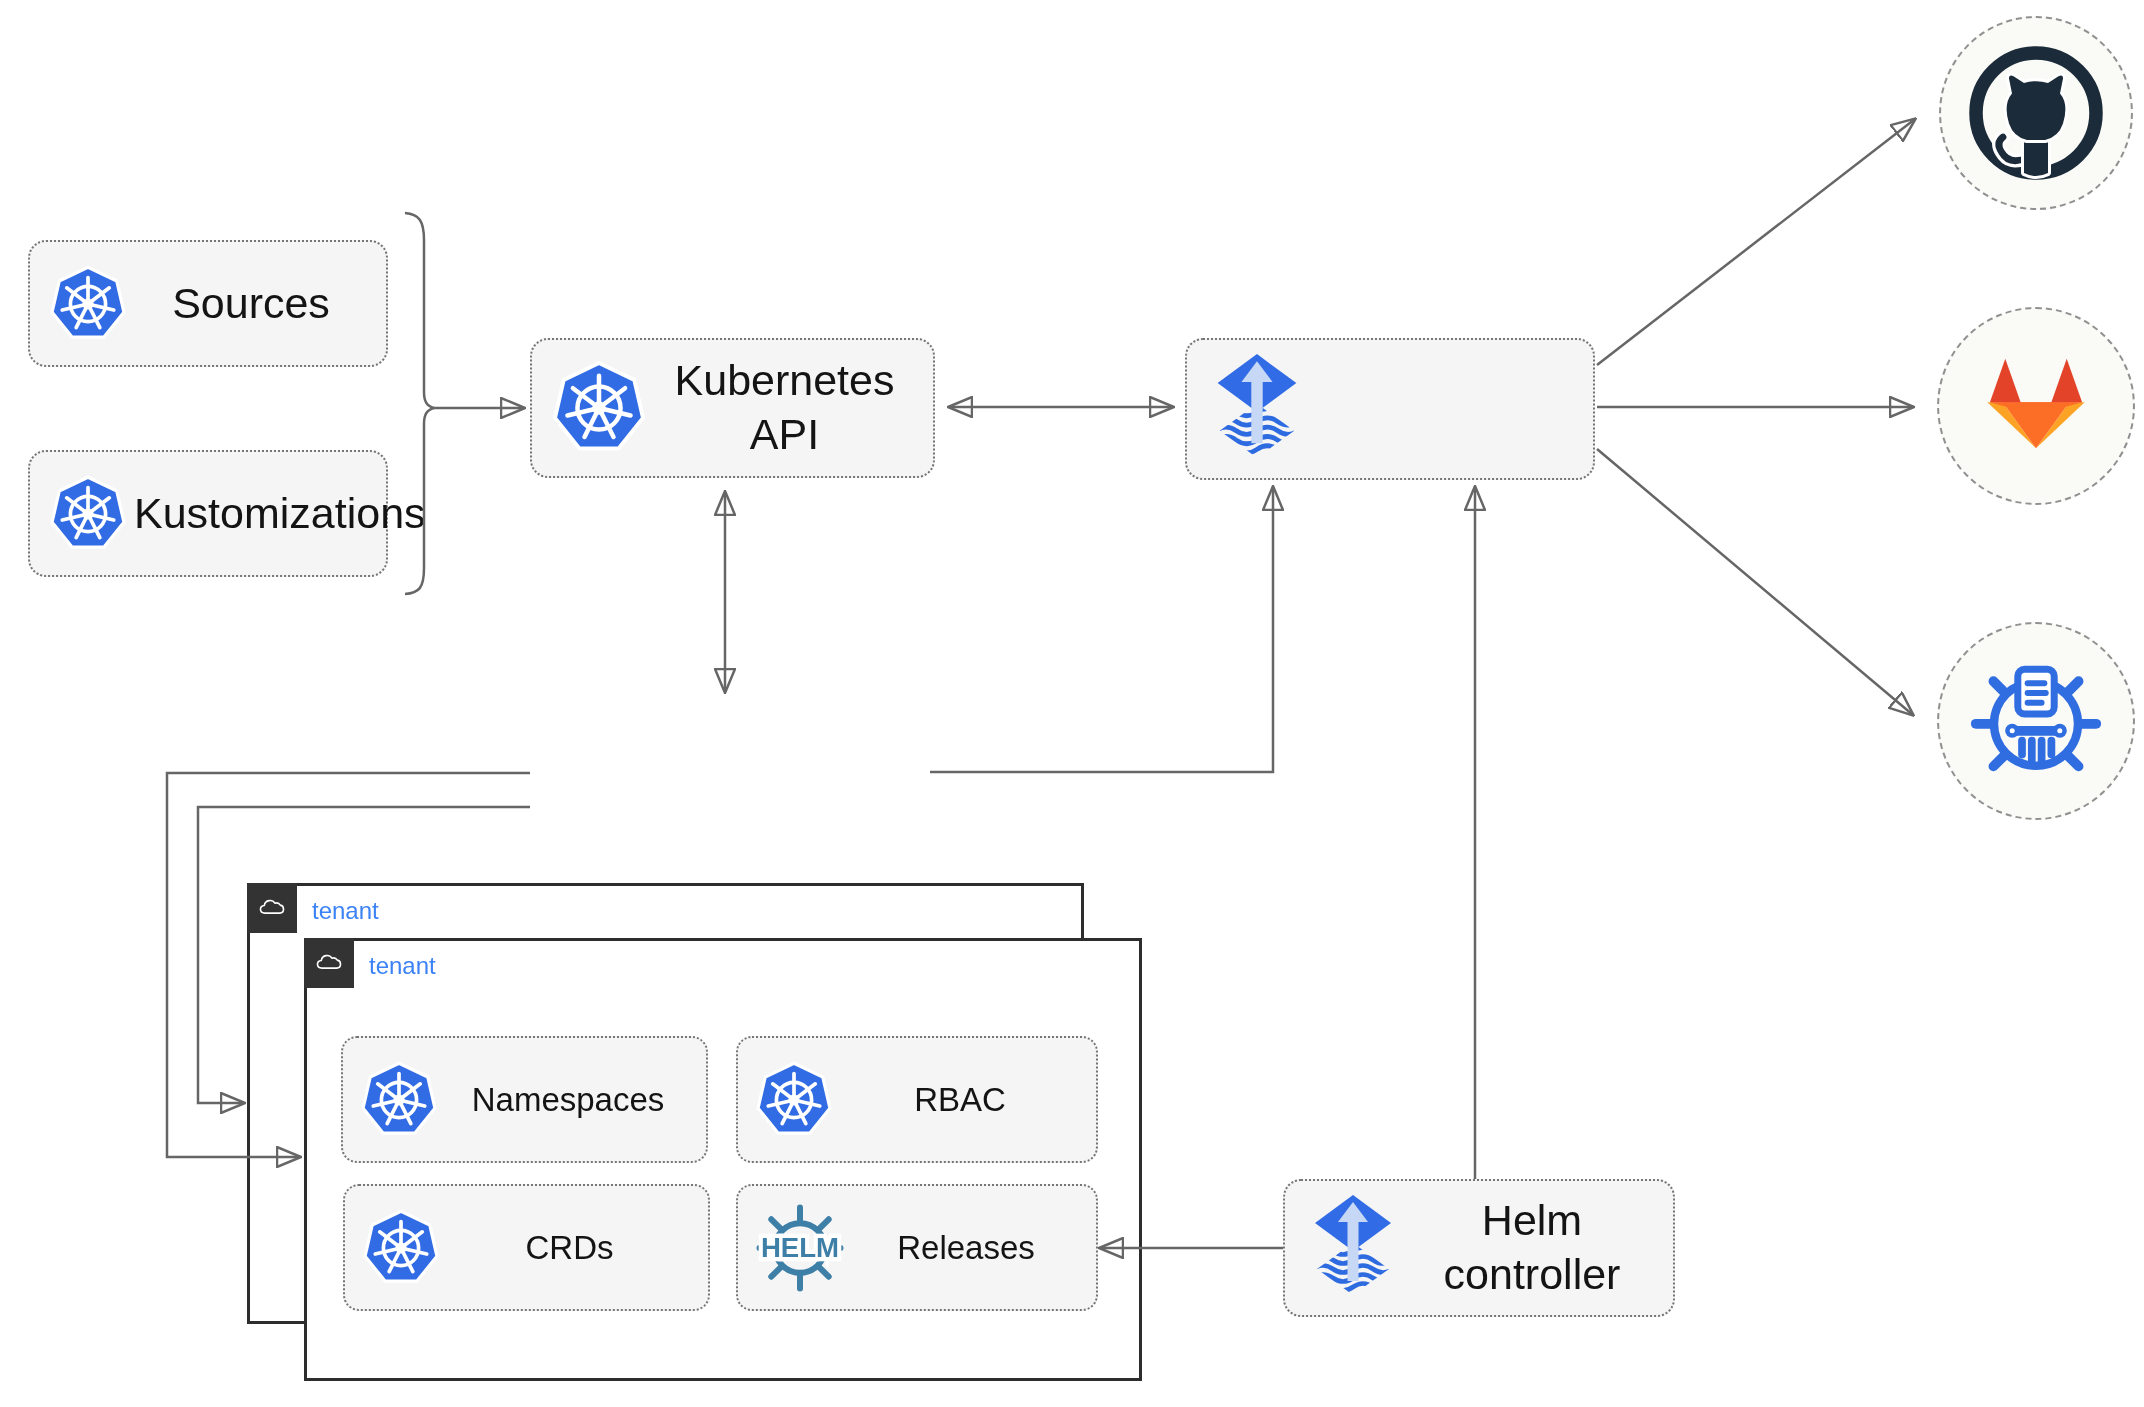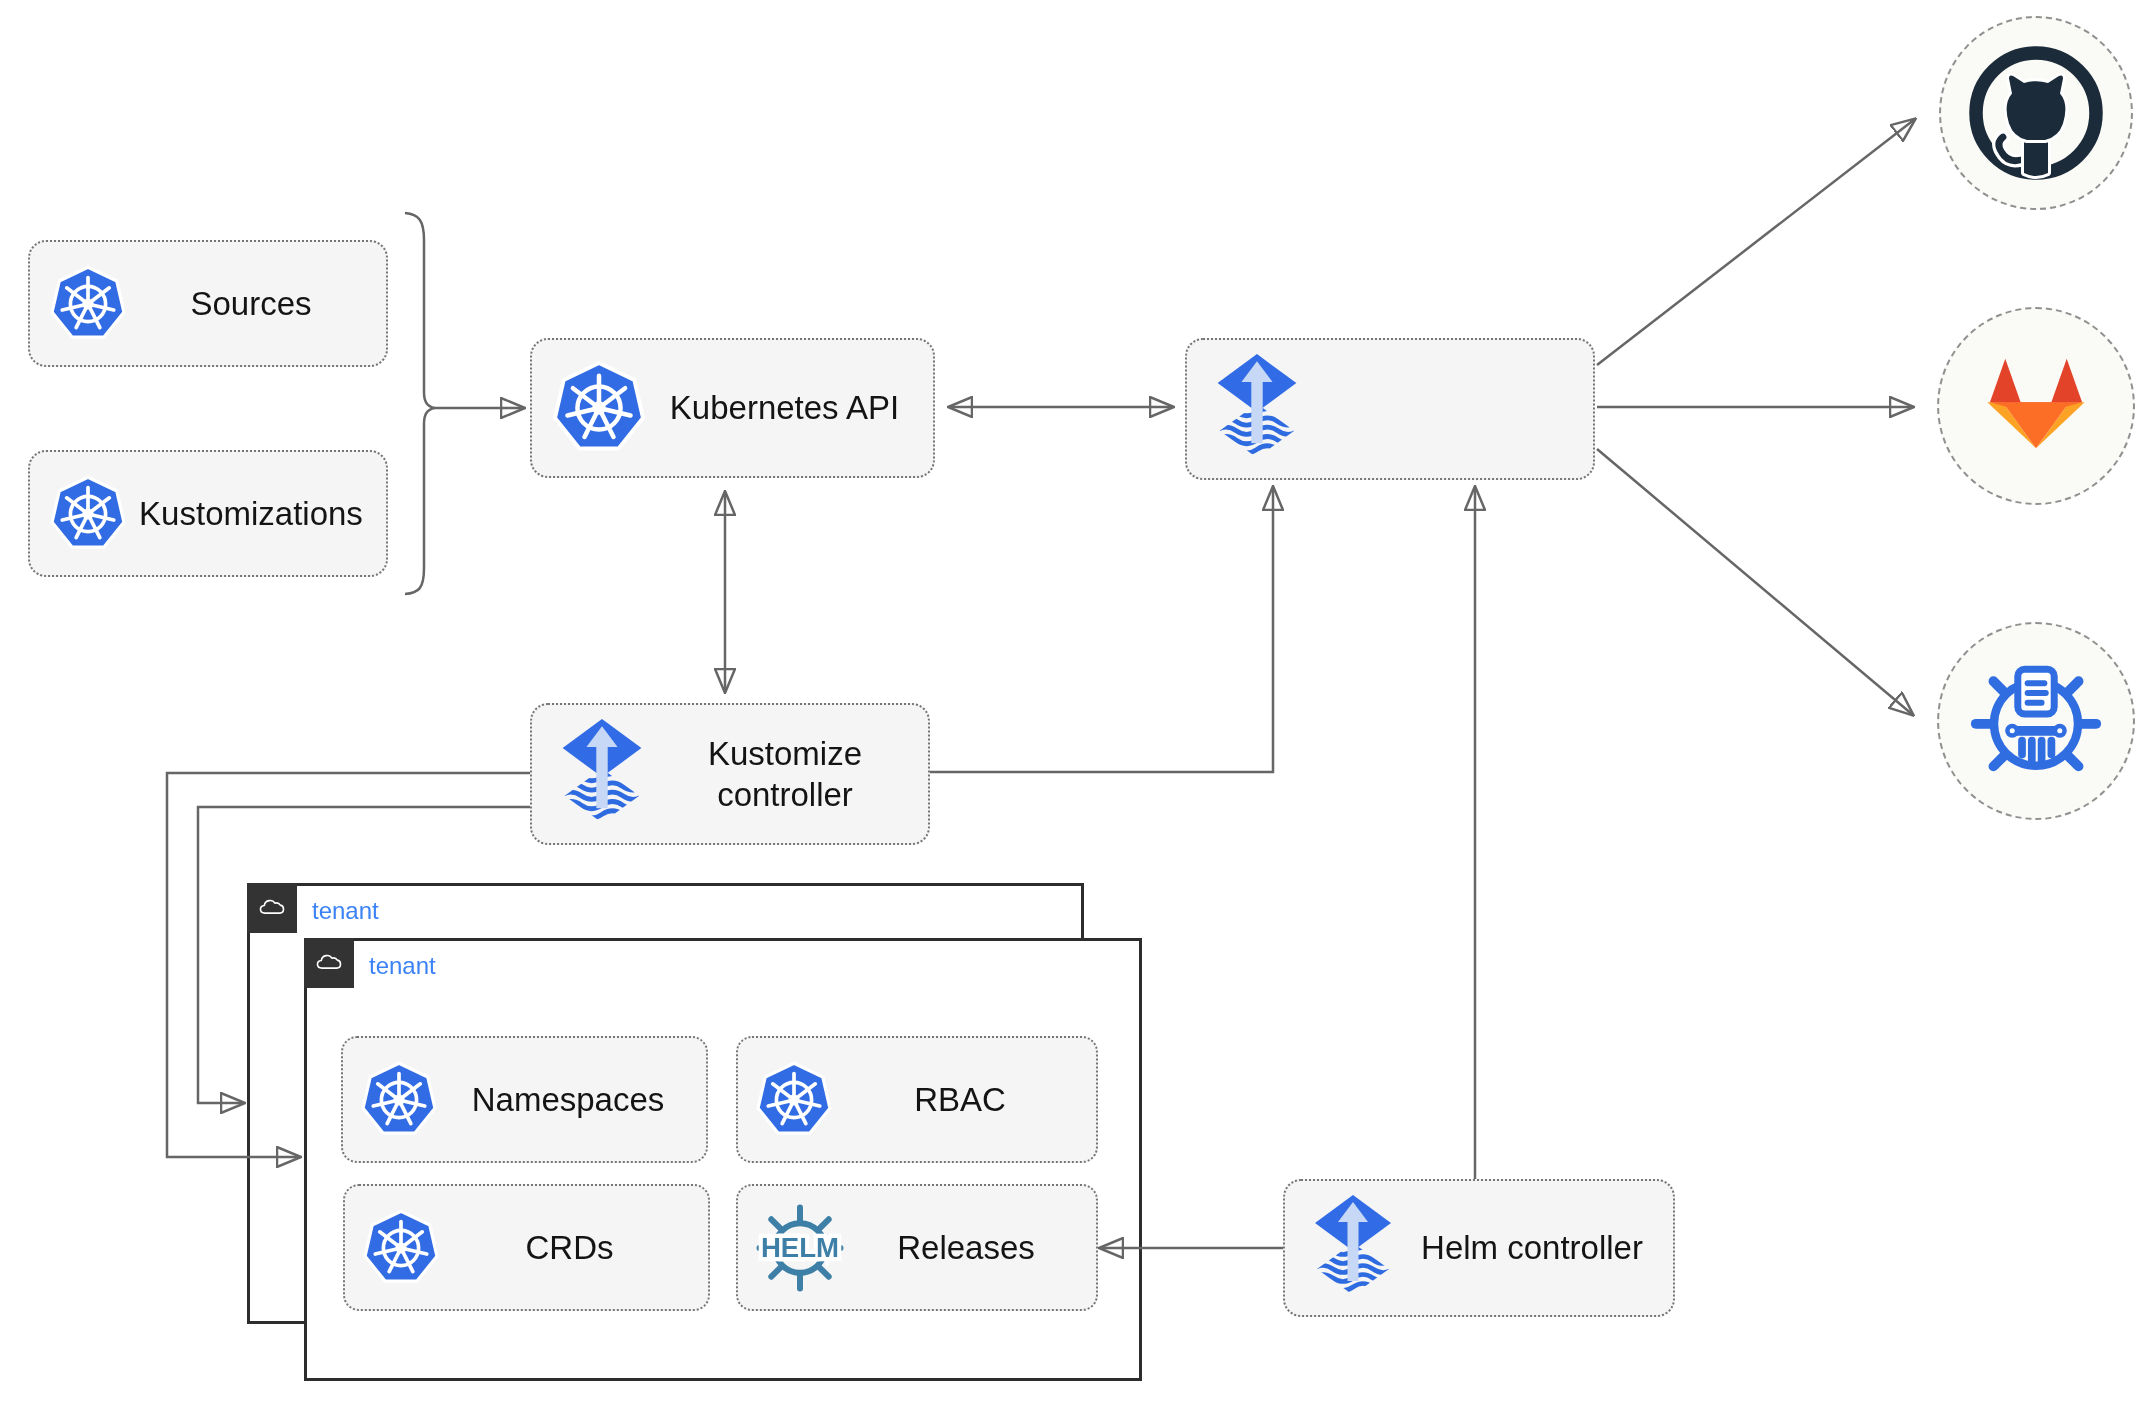--- a/index.html
+++ b/index.html
@@ -4,21 +4,21 @@
 <style>
   html,body{margin:0;padding:0;background:#ffffff;}
   #canvas{
     position:relative;width:2144px;height:1407px;background:#ffffff;
     font-family:"Liberation Sans", sans-serif;overflow:hidden;
   }
   .node{
     position:absolute;background:#F5F5F5;border:2px dotted #757575;border-radius:18px;
     display:flex;align-items:center;padding:0 18px;box-sizing:border-box;gap:6px;
   }
-  .node .lbl{flex:1;text-align:center;font-size:33px;color:#141414;line-height:1.25;}
+  .node .lbl{flex:1;text-align:center;font-size:43px;color:#141414;line-height:1.25;}
   .ic{flex:0 0 auto;display:block;}
   
   #box-sources{left:28px;top:240px;width:360px;height:127px;}
   #box-kustomizations{left:28px;top:450px;width:360px;height:127px;}
   
   #box-k8s-api{left:530px;top:338px;width:405px;height:140px;}
   #box-source-ctrl{left:1185px;top:338px;width:410px;height:142px;}
   #box-kustomize-ctrl{left:530px;top:703px;width:400px;height:142px;}
   #box-helm-ctrl{left:1283px;top:1179px;width:392px;height:138px;}
   .two-line .lbl{max-width:240px;margin:0 auto;}
@@ -181,26 +181,20 @@
       </svg>
     <div class="lbl">Kubernetes API</div>
   </div>
 
   <div class="node two-line" id="box-source-ctrl">
     <svg class="ic" width="104" height="114" viewBox="0 0 100 110">
         <use href="#sym-flux"></use>
       </svg>
   </div>
 
-  <div class="node two-line" id="box-kustomize-ctrl">
-    <svg class="ic" width="104" height="114" viewBox="0 0 100 110">
-        <use href="#sym-flux"></use>
-      </svg>
-    <div class="lbl">Kustomize controller</div>
-  </div>
 
   <div class="node two-line" id="box-helm-ctrl">
     <svg class="ic" width="100" height="110" viewBox="0 0 100 110">
         <use href="#sym-flux"></use>
       </svg>
     <div class="lbl">Helm controller</div>
   </div>
 
   <div class="tenant" id="tenant-back">
     <div class="tenant-header">

